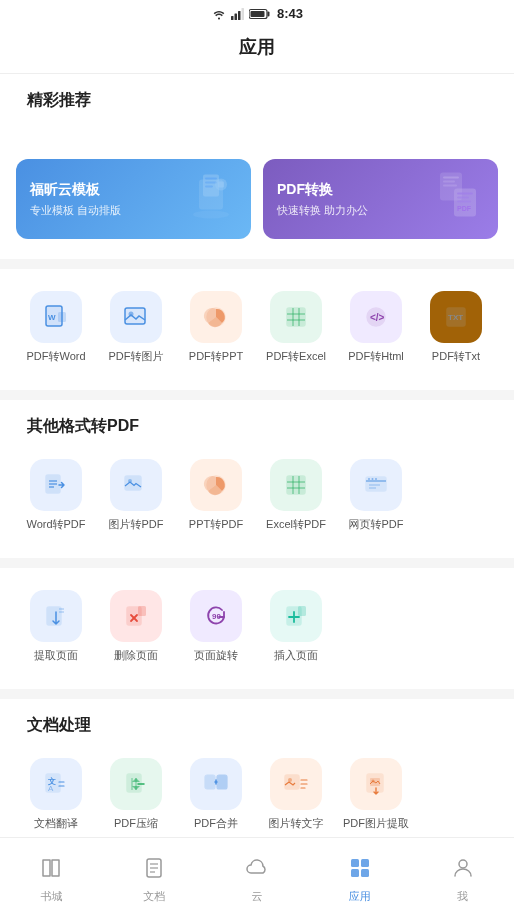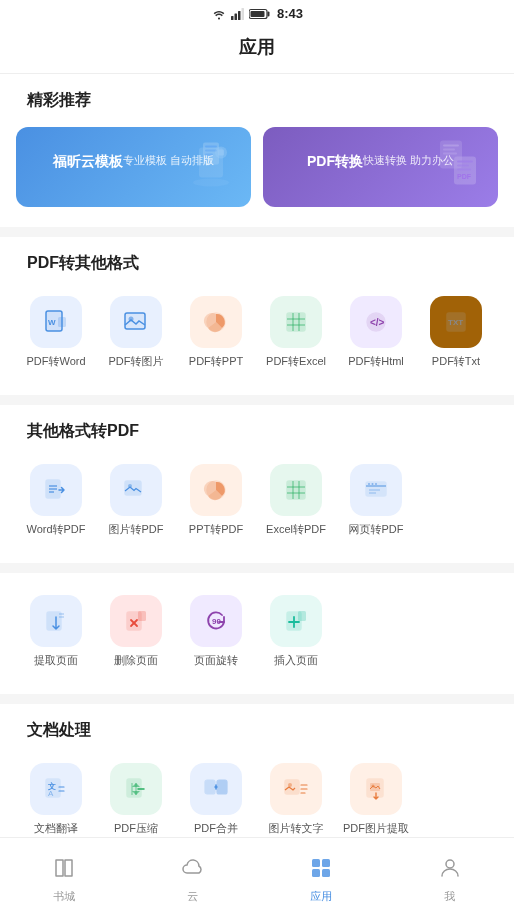--- a/index.html
+++ b/index.html
@@ -56,27 +56,28 @@
     }
 
     
     .banners {
       display: flex;
       gap: 12px;
     }
     .banner-card {
       flex: 1;
       border-radius: 12px;
-      padding: 26px;
+      padding: 14px;
       min-height: 80px;
       position: relative;
       overflow: hidden;
       display: flex;
-      flex-direction: row;
+      flex-direction: column;
       justify-content: center;
+      margin-top: 32px;
     }
     .banner-card.blue {
       background: linear-gradient(135deg, #4a90e2, #6bb8f5);
     }
     .banner-card.purple {
       background: linear-gradient(135deg, #7c5cbf, #9b7de8);
     }
     .banner-title {
       font-size: 14px;
       font-weight: 700;
@@ -231,21 +232,20 @@
             <rect x="29" y="36" width="14" height="2" rx="1" fill="rgba(180,140,255,0.5)"></rect>
             <text x="29" y="46" font-size="7" fill="rgba(180,100,255,0.9)" font-weight="bold">PDF</text>
           </svg>
         </div>
       </div>
 
     </div>
   </div>
 
   <div class="section">
-    <div class="section-title">PDF转其他格式</div>
     <div class="icon-grid">
 
       <div class="icon-item">
         <div class="icon-circle bg-blue">
           <svg width="28" height="28" viewBox="0 0 28 28">
             <rect x="4" y="3" width="16" height="20" rx="2" fill="#4a90e2" opacity="0.15"></rect>
             <rect x="4" y="3" width="16" height="20" rx="2" fill="none" stroke="#4a90e2" stroke-width="1.5"></rect>
             <text x="6" y="17" font-size="8" fill="#4a90e2" font-weight="bold">W</text>
             <rect x="16" y="9" width="8" height="10" rx="1.5" fill="#4a90e2" opacity="0.25"></rect>
           </svg>
@@ -512,20 +512,31 @@
 
   <div class="nav-item">
     <span class="nav-icon" style="color:#999;">
       <svg width="24" height="24" viewBox="0 0 24 24">
           <path d="M4 4h7v16H4zM13 4h7v16h-7z" fill="none" stroke="#999" stroke-width="1.5" stroke-linejoin="round"></path>
         </svg>
     </span>
     <span class="nav-label">书城</span>
   </div>
 
+  <div class="nav-item">
+    <span class="nav-icon" style="color:#999;">
+      <svg width="24" height="24" viewBox="0 0 24 24">
+          <rect x="5" y="3" width="14" height="18" rx="2" fill="none" stroke="#999" stroke-width="1.5"></rect>
+          <line x1="8" y1="8" x2="16" y2="8" stroke="#999" stroke-width="1.2"></line>
+          <line x1="8" y1="12" x2="16" y2="12" stroke="#999" stroke-width="1.2"></line>
+          <line x1="8" y1="16" x2="13" y2="16" stroke="#999" stroke-width="1.2"></line>
+        </svg>
+    </span>
+    <span class="nav-label">文档</span>
+  </div>
 
   <div class="nav-item">
     <span class="nav-icon" style="color:#999;">
       <svg width="24" height="24" viewBox="0 0 24 24">
           <path d="M18 17H6a4 4 0 0 1 0-8 6 6 0 0 1 11.9 1A4 4 0 0 1 18 17z" fill="none" stroke="#999" stroke-width="1.5"></path>
         </svg>
     </span>
     <span class="nav-label">云</span>
   </div>
 

